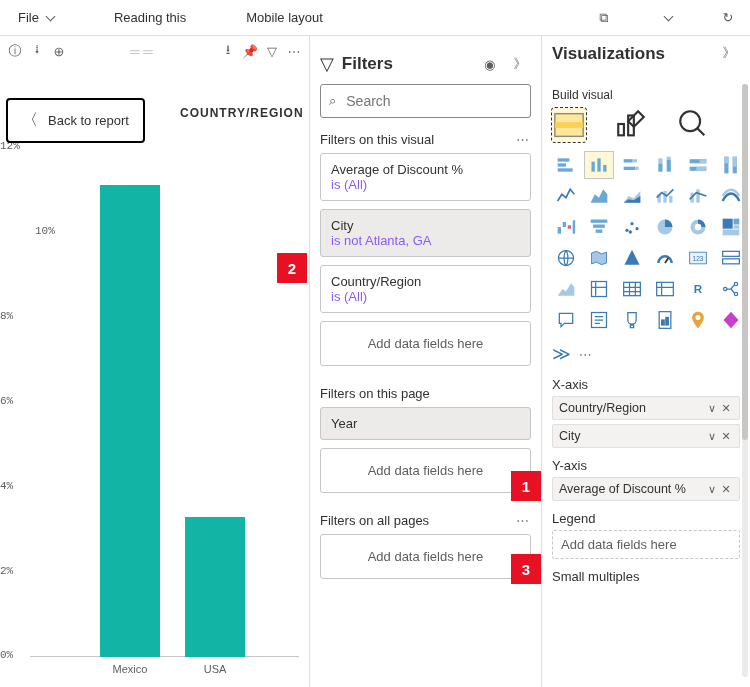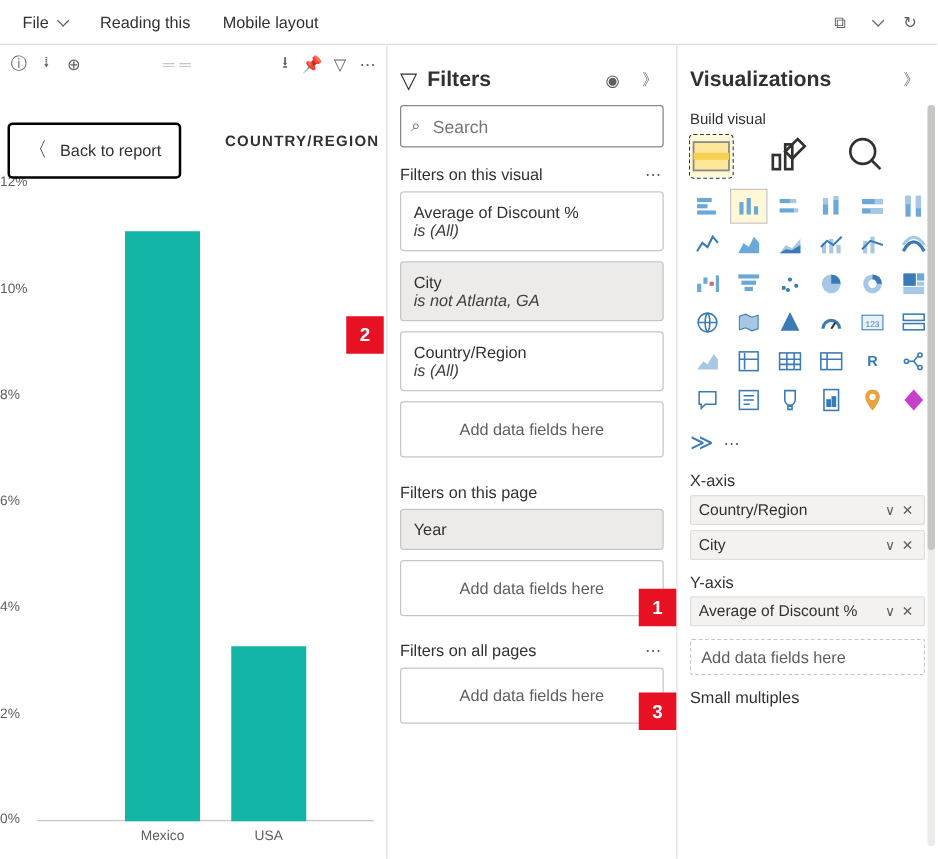--- a/index.html
+++ b/index.html
@@ -15,20 +15,21 @@
     position: relative;
   }
 
   
   .menubar {
     height: 36px;
     display: flex;
     align-items: center;
     padding: 11px 8px;
     border-bottom: 1px solid #e1dfdd;
+    gap: 34px;
   }
   .menubar .menu-item {
     padding: 6px 10px;
     margin-right: 6px;
     display: flex;
     align-items: center;
     gap: 4px;
     cursor: pointer;
   }
   .menubar .spacer { flex: 1; }
@@ -88,20 +89,21 @@
     position: absolute;
     top: 118px;
     left: 0;
     right: 10px;
     bottom: 10px;
   }
   .axis-label {
     position:absolute;
     font-size:11px;
     color:#605e5c;
+    font-family:Liberation Mono, monospace;
   }
   .bar {
     position:absolute;
     background:#12b5a5;
     bottom:20px;
   }
   .baseline { position:absolute; left:30px; right:0; bottom:20px; height:1px; background:#c8c6c4;}
   .cat-label { position:absolute; bottom:2px; font-size:11px; color:#605e5c; text-align:center;}
 
   
@@ -142,39 +144,39 @@
   .filter-section-title .dots { margin-left:auto; color:#605e5c; letter-spacing:2px;}
   .filter-card {
     border:1px solid #c8c6c4;
     border-radius:3px;
     padding:8px 10px;
     margin-bottom:8px;
     background:#fff;
   }
   .filter-card.shaded { background:#edebe9; }
   .filter-card .fname { font-size:13px; color:#323130; }
-  .filter-card .fcond { font-size:13px; color:#404040;font-style:italic; }
+  .filter-card .fcond { font-size:13px; color:#8b5cf6; }
   .filter-dropzone {
     border:1px solid #c8c6c4;
     border-radius:3px;
     text-align:center;
     color:#605e5c;
     padding:14px 0;
     margin-bottom:20px;
     background:#fff;
   }
 
   
   .viz-pane {
     flex:1;
     padding:8px 10px 0 10px;
     position:relative;
     overflow:hidden;
   }
-  .viz-header { display:flex; align-items:center; height:40px;}
+  .viz-header { display:flex; height:40px;}
   .viz-header h3 { margin:0; font-size:17px; font-weight:600; flex:1;}
   .viz-sub { font-size:12px; margin:4px 0 6px 0;}
   .mode-row { display:flex; gap:28px; align-items:center; margin-bottom:10px;}
   .mode-row .mode-btn { width:34px; height:34px; display:flex; align-items:center; justify-content:center; border-radius:3px; cursor:pointer;}
   .mode-row .mode-btn.active { outline:1px dashed #323130; background:#fef8d6;}
   .mode-row .mode-btn.off { border-bottom:2px solid transparent; color:#605e5c;}
   .viz-grid {
     display:grid;
     grid-template-columns: repeat(6, 28px);
     gap:5px 5px;
@@ -282,21 +284,21 @@
 
     <div class="chart-title-scrap">COUNTRY/REGION</div>
 
     <div class="plot">
 
       <span class="axis-label" style="left:0; bottom:16px;">0%</span>
       <span class="axis-label" style="left:0; bottom:100px;">2%</span>
       <span class="axis-label" style="left:0; bottom:185px;">4%</span>
       <span class="axis-label" style="left:0; bottom:270px;">6%</span>
       <span class="axis-label" style="left:0; bottom:355px;">8%</span>
-      <span class="axis-label" style="left:0; bottom:440px;">10%</span>
+      <span class="axis-label" style="left:0; bottom:440px;padding-left:35px;">10%</span>
       <span class="axis-label" style="left:0; bottom:525px;">12%</span>
 
       <div class="baseline"></div>
 
       <div class="bar" style="left:100px; width:60px; height:472px;"></div>
       <div class="bar" style="left:185px; width:60px; height:140px;"></div>
 
       <span class="cat-label" style="left:95px; width:70px;">Mexico</span>
       <span class="cat-label" style="left:185px; width:60px;">USA</span>
     </div>
@@ -639,20 +641,21 @@
     <div class="field-section">
       <div class="field-label">Y-axis</div>
       <div class="field-pill">
         <span class="pill-text">Average of Discount %</span>
         <span class="pill-ic">∨</span>
         <span class="pill-ic">✕</span>
       </div>
     </div>
 
     <div class="field-section">
+      <div class="field-label">Legend</div>
       <div class="field-drop">Add data fields here</div>
     </div>
 
     <div class="field-section">
       <div class="field-label">Small multiples</div>
     </div>
 
     <div class="thin-scroll">
         <div class="thumb"></div>
       </div>

